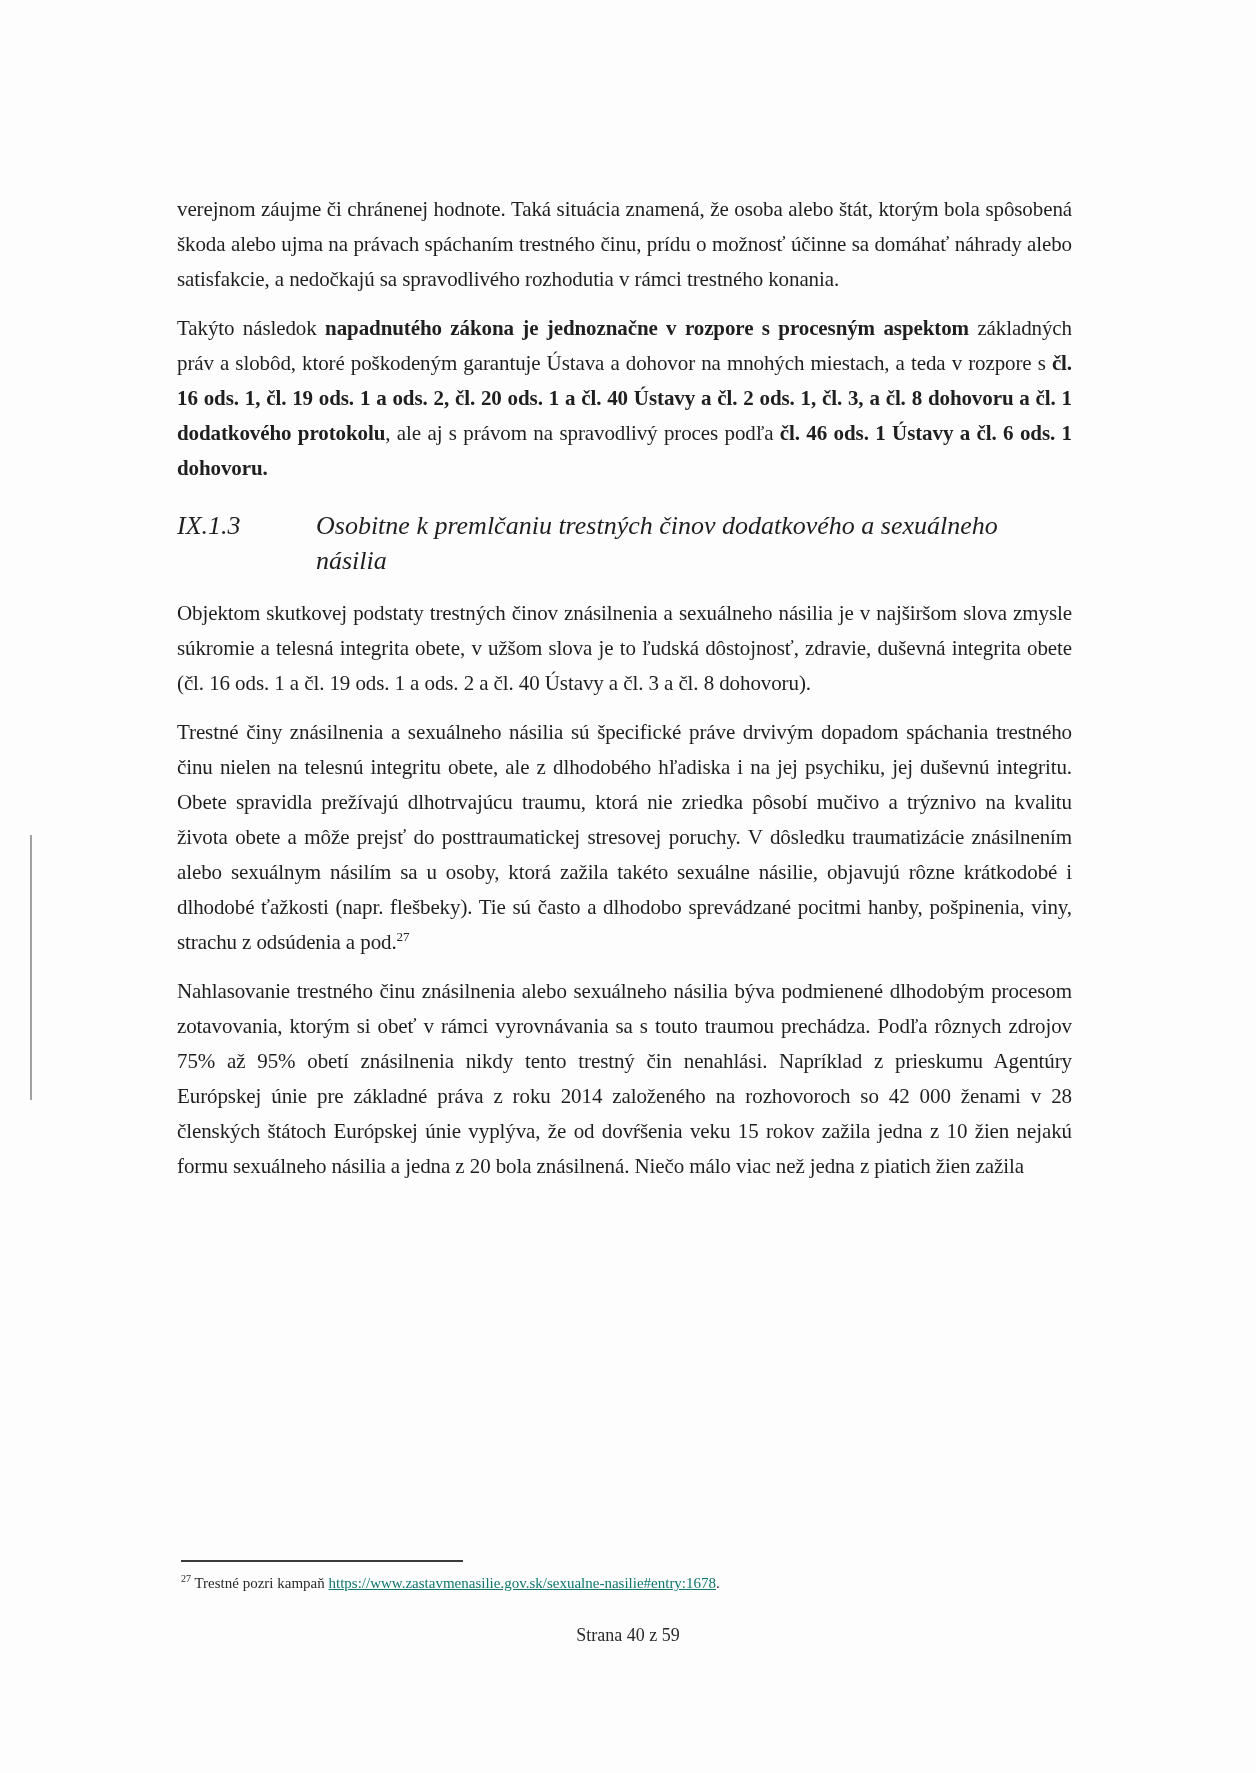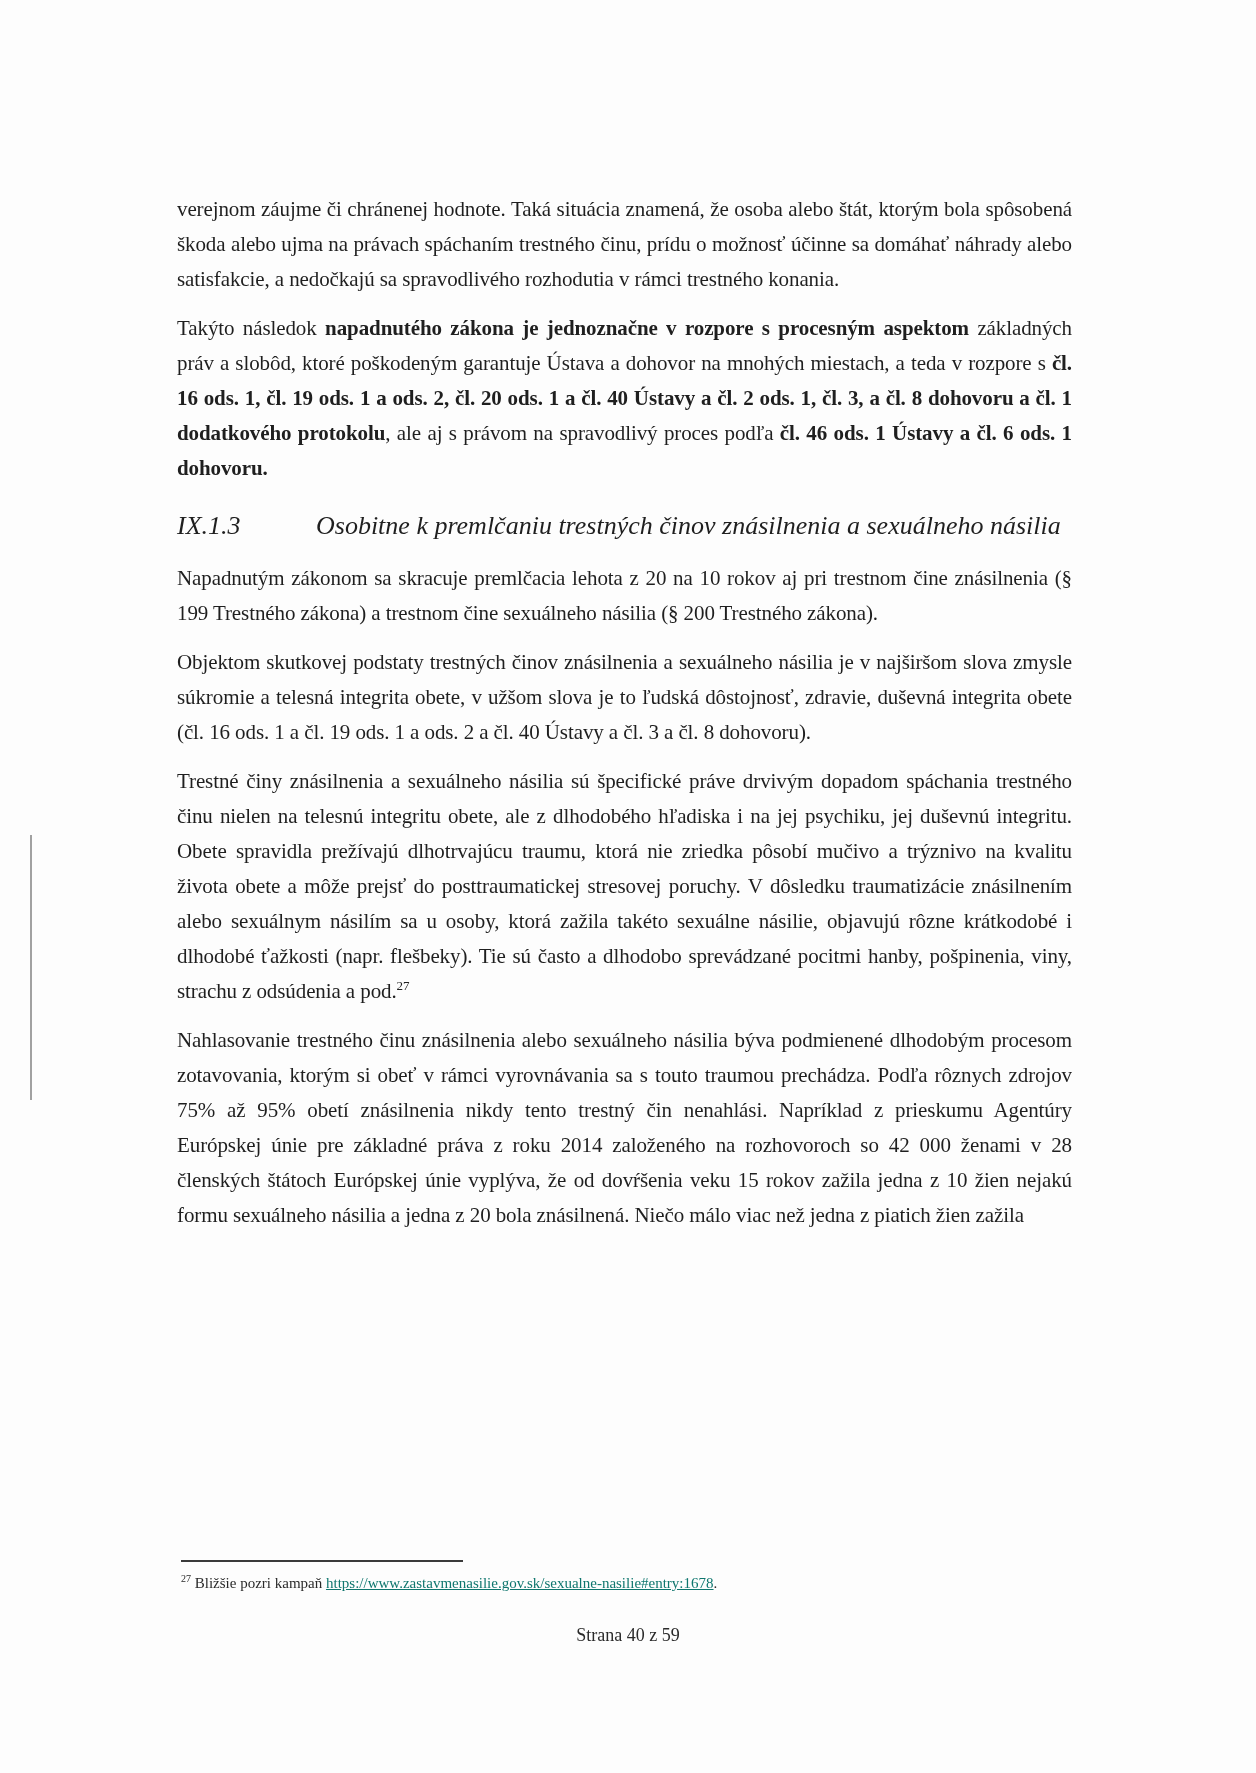--- a/index.html
+++ b/index.html
@@ -107,32 +107,31 @@
   <div class="scan-line"></div>
 
   <div class="content">
 
     <p class="para">verejnom záujme či chránenej hodnote. Taká situácia znamená, že osoba alebo štát, ktorým bola spôsobená škoda alebo ujma na právach spáchaním trestného činu, prídu o možnosť účinne sa domáhať náhrady alebo satisfakcie, a nedočkajú sa spravodlivého rozhodutia v rámci trestného konania.</p>
 
     <p class="para"><span>Takýto následok </span><b>napadnutého zákona je jednoznačne v rozpore s procesným aspektom</b><span> základných práv a slobôd, ktoré poškodeným garantuje Ústava a dohovor na mnohých miestach, a teda v rozpore s </span><b>čl. 16 ods. 1, čl. 19 ods. 1 a ods. 2, čl. 20 ods. 1 a čl. 40 Ústavy a čl. 2 ods. 1, čl. 3, a čl. 8 dohovoru a čl. 1 dodatkového protokolu</b><span>, ale aj s právom na spravodlivý proces podľa </span><b>čl. 46 ods. 1 Ústavy a čl. 6 ods. 1 dohovoru.</b></p>
 
     <div class="heading">
       <span class="num">IX.1.3</span>
-      <span class="title">Osobitne k premlčaniu trestných činov znásilnenia a sexuálneho násilia</span>
+      <span class="title">Osobitne k premlčaniu trestných činov dodatkového a sexuálneho násilia</span>
     </div>
 
-    <p class="para">Napadnutým zákonom sa skracuje premlčacia lehota z 20 na 10 rokov aj pri trestnom čine znásilnenia (§ 199 Trestného zákona) a trestnom čine sexuálneho násilia (§ 200 Trestného zákona).</p>
 
     <p class="para">Objektom skutkovej podstaty trestných činov znásilnenia a sexuálneho násilia je v najširšom slova zmysle súkromie a telesná integrita obete, v užšom slova je to ľudská dôstojnosť, zdravie, duševná integrita obete (čl. 16 ods. 1 a čl. 19 ods. 1 a ods. 2 a čl. 40 Ústavy a čl. 3 a čl. 8 dohovoru).</p>
 
     <p class="para"><span>Trestné činy znásilnenia a sexuálneho násilia sú špecifické práve drvivým dopadom spáchania trestného činu nielen na telesnú integritu obete, ale z dlhodobého hľadiska i na jej psychiku, jej duševnú integritu. Obete spravidla prežívajú dlhotrvajúcu traumu, ktorá nie zriedka pôsobí mučivo a trýznivo na kvalitu života obete a môže prejsť do posttraumatickej stresovej poruchy. V dôsledku traumatizácie znásilnením alebo sexuálnym násilím sa u osoby, ktorá zažila takéto sexuálne násilie, objavujú rôzne krátkodobé i dlhodobé ťažkosti (napr. flešbeky). Tie sú často a dlhodobo sprevádzané pocitmi hanby, pošpinenia, viny, strachu z odsúdenia a pod.</span><span class="sup">27</span></p>
 
     <p class="para">Nahlasovanie trestného činu znásilnenia alebo sexuálneho násilia býva podmienené dlhodobým procesom zotavovania, ktorým si obeť v rámci vyrovnávania sa s touto traumou prechádza. Podľa rôznych zdrojov 75% až 95% obetí znásilnenia nikdy tento trestný čin nenahlási. Napríklad z prieskumu Agentúry Európskej únie pre základné práva z roku 2014 založeného na rozhovoroch so 42 000 ženami v 28 členských štátoch Európskej únie vyplýva, že od dovŕšenia veku 15 rokov zažila jedna z 10 žien nejakú formu sexuálneho násilia a jedna z 20 bola znásilnená. Niečo málo viac než jedna z piatich žien zažila</p>
 
   </div>
 
   <div class="footnote-rule"></div>
 
-  <div class="footnote"><span class="fn-num">27</span><span> Bližšie pozri kampaň </span><a>https://www.zastavmenasilie.gov.sk/sexualne-nasilie#entry:1678</a><span>.</span></div>
+  <div class="footnote"><span class="fn-num">27</span><span> Trestné pozri kampaň </span><a>https://www.zastavmenasilie.gov.sk/sexualne-nasilie#entry:1678</a><span>.</span></div>
 
   <div class="page-number">Strana 40 z 59</div>
 
 </div>
 
 </body></html>

